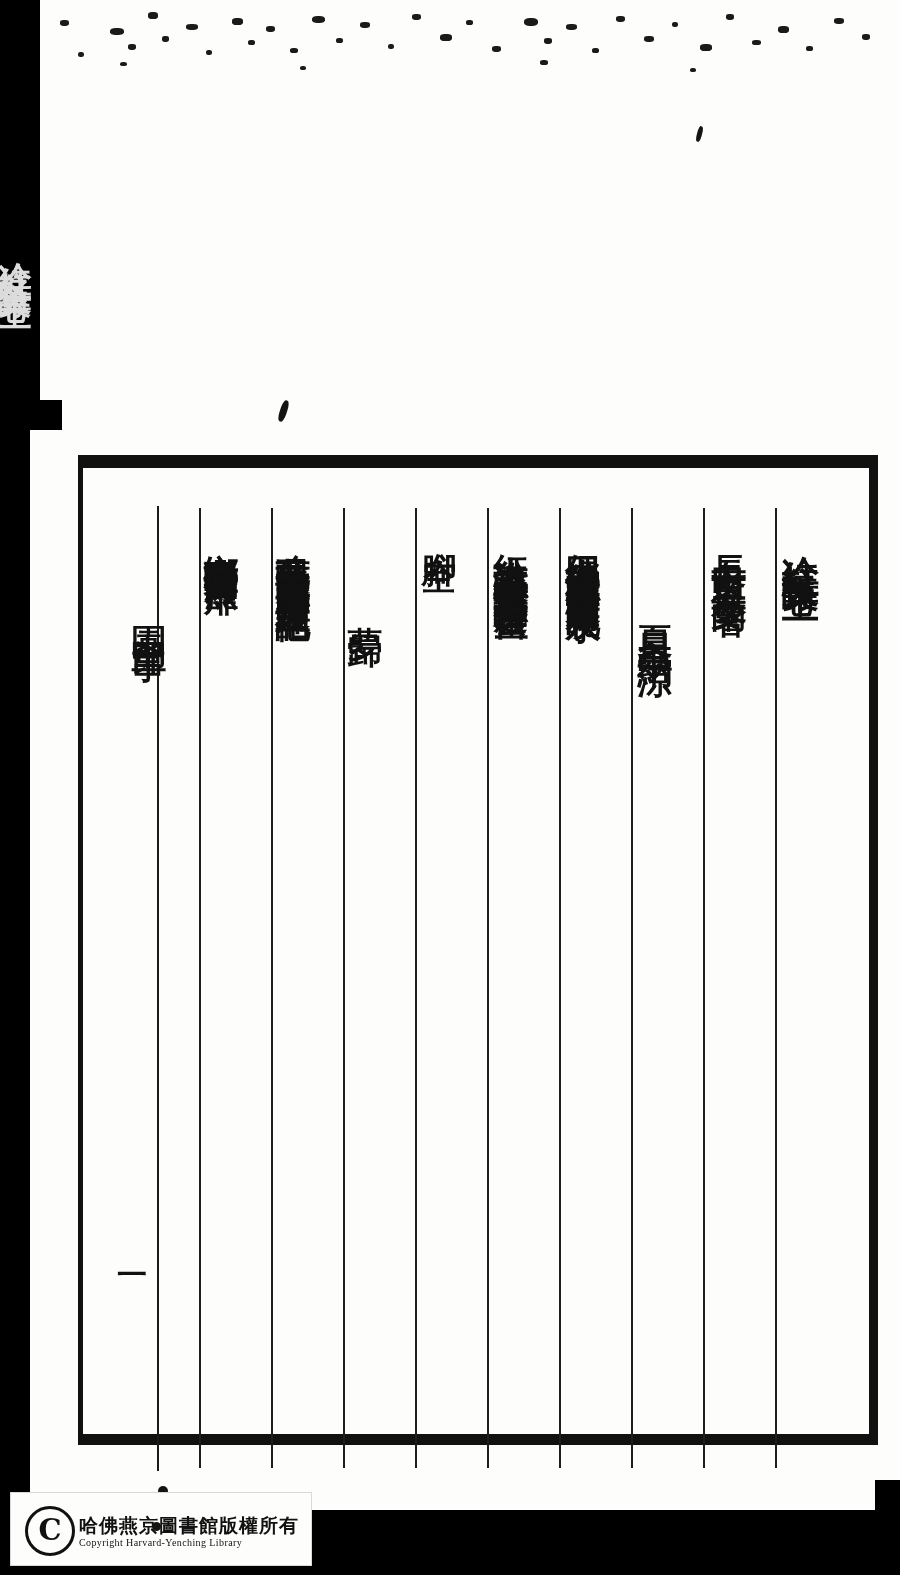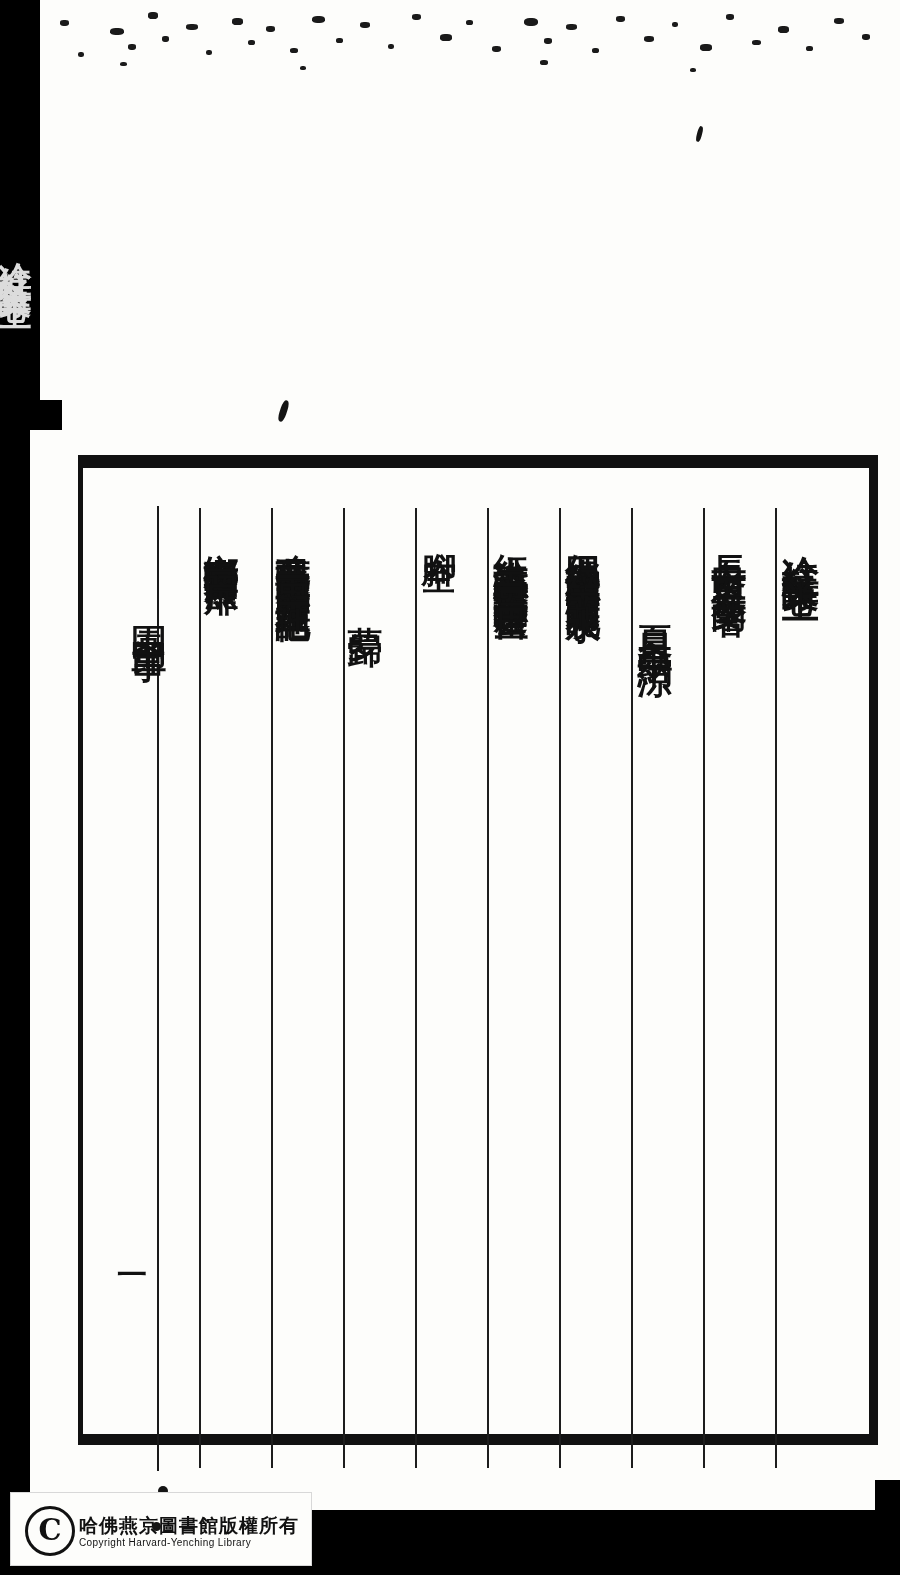--- a/index.html
+++ b/index.html
@@ -204,21 +204,21 @@
     font-size: 19px;
     font-weight: 700;
     color: #111;
     letter-spacing: 1px;
     white-space: nowrap;
   }
   .stamp-en {
     position: absolute;
     left: 68px;
     top: 44px;
-    font-family: Liberation Sans, sans-serif;
+    font-family: Liberation Serif, serif;
     font-size: 10px;
     color: #111;
     letter-spacing: 0.4px;
     white-space: nowrap;
   }
 
   
   .blob {
     position: absolute;
     background: #141414;

